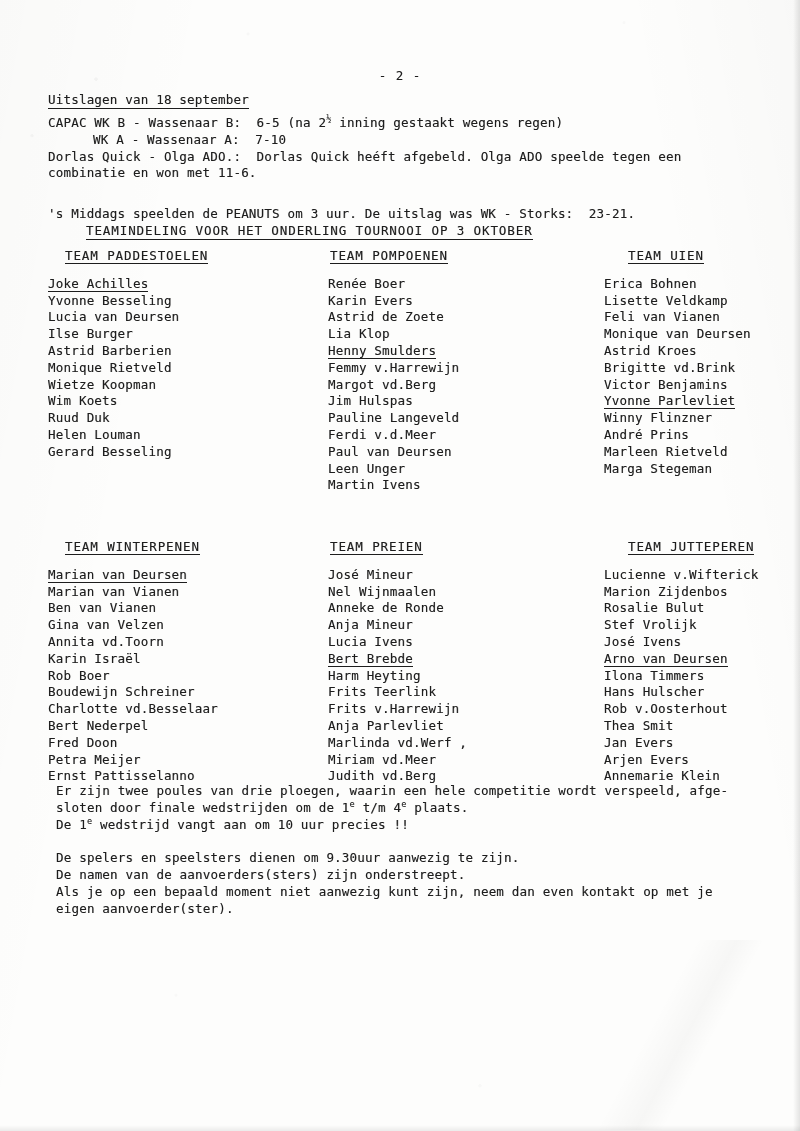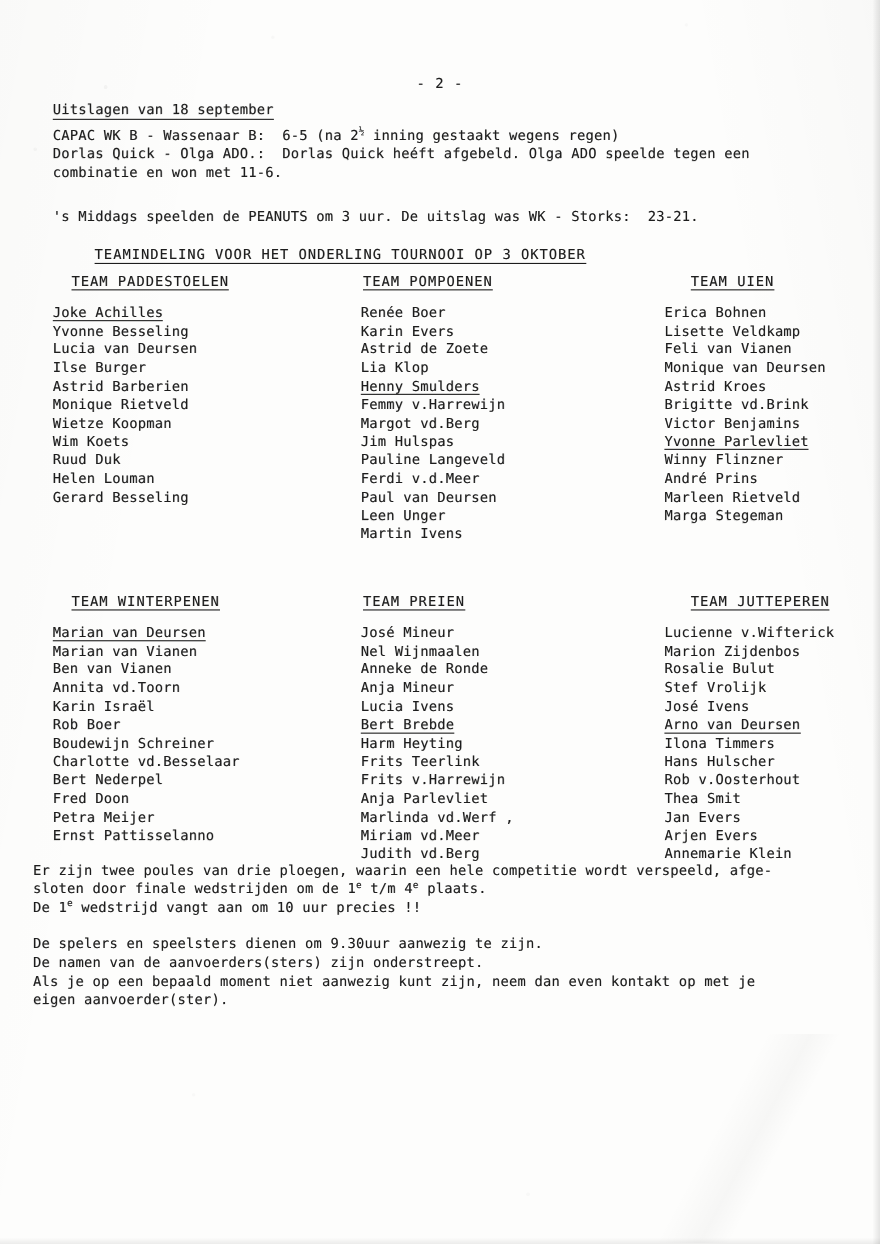--- a/index.html
+++ b/index.html
@@ -146,21 +146,21 @@
   li.captain > span {
     border-bottom: 1.7px solid #1d1d1d;
     padding-bottom: 0;
     text-align: center;
   }
 
   
   #footer-block {
     position: absolute;
     top: 783px;
-    left: 30px;
+    left: 56px;
     width: 730px;
   }
   #footer-block p {
     margin: 0 0 0 0;
   }
   #footer-block .para-gap { height: 16.8px; }
   .fline { white-space: pre-wrap; }
   .ord { font-size: 8.5px; vertical-align: super; line-height: 0; }
   .frac { font-size: 8.5px; vertical-align: super; line-height: 0; }
 </style>
@@ -177,20 +177,21 @@
   <div id="content">
 
     <div id="page-number" class="ink">- 2 -</div>
 
     <div id="results-block">
       <div class="ink">
         <span class="heading-underlined">Uitslagen van 18 september</span>
       </div>
       <div id="results-lines" style="margin-top:6px;">
           <div class="res-line ink"><span>CAPAC WK B - Wassenaar B:  6-5 (na 2</span><span class="frac">½</span><span> inning gestaakt wegens regen)</span></div>
+          <div class="res-line ink res-indent"><span>WK A - Wassenaar A:  7-10</span></div>
           <div class="res-line ink"><span>Dorlas Quick - Olga ADO.:  Dorlas Quick heéft afgebeld. Olga ADO speelde tegen een</span></div>
           <div class="res-line ink"><span>combinatie en won met 11-6.</span></div>
         </div>
       <div id="mid-line" class="ink">'s Middags speelden de PEANUTS om 3 uur. De uitslag was WK - Storks:  23-21.</div>
     </div>
 
     <div id="tournament-title" class="ink">
       <span class="heading-underlined">TEAMINDELING VOOR HET ONDERLING TOURNOOI OP 3 OKTOBER</span>
     </div>
 
@@ -247,20 +248,21 @@
           </ul>
         </div>
       </div>
     <div id="team-grid-2" class="team-grid">
         <div class="team-col team-col-1">
           <div class="team-head ink"><span class="team-head-inner">TEAM WINTERPENEN</span></div>
           <ul class="player-list ink">
             <li class="captain"><span>Marian van Deursen</span></li>
             <li><span>Marian van Vianen</span></li>
             <li><span>Ben van Vianen</span></li>
+            <li><span>Gina van Velzen</span></li>
             <li><span>Annita vd.Toorn</span></li>
             <li><span>Karin Israël</span></li>
             <li><span>Rob Boer</span></li>
             <li><span>Boudewijn Schreiner</span></li>
             <li><span>Charlotte vd.Besselaar</span></li>
             <li><span>Bert Nederpel</span></li>
             <li><span>Fred Doon</span></li>
             <li><span>Petra Meijer</span></li>
             <li><span>Ernst Pattisselanno</span></li>
           </ul>

